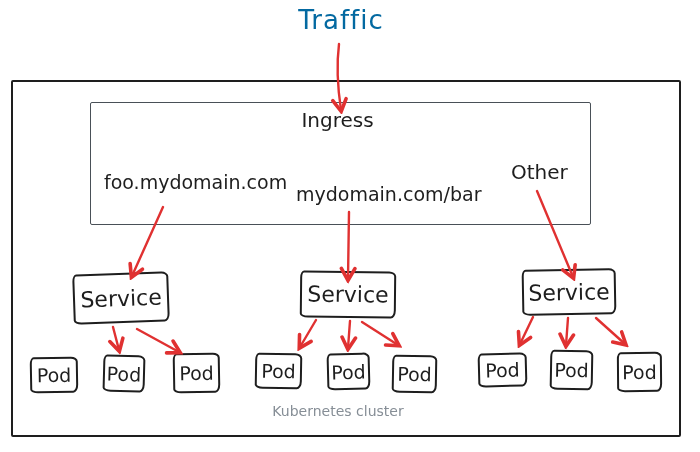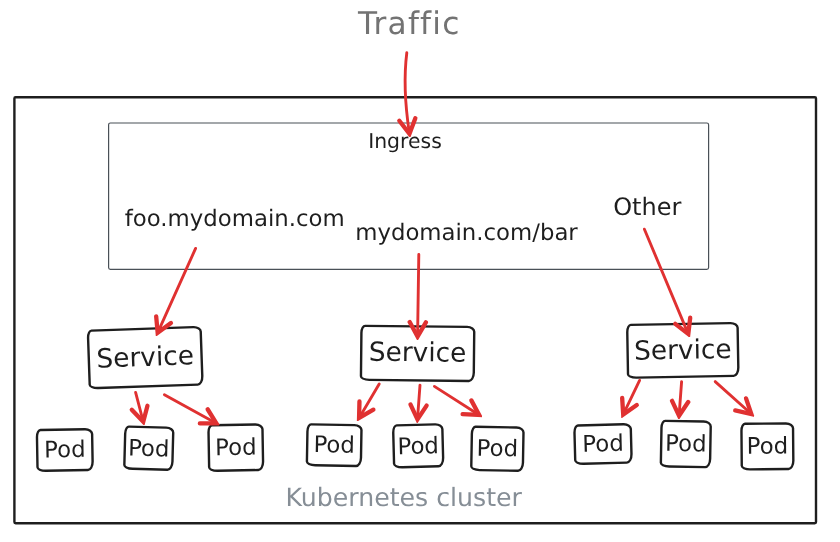--- a/index.html
+++ b/index.html
@@ -44,31 +44,31 @@
     border: 1.7px solid #495057;
     border-radius: 2px;
     background: transparent;
     display: block;
   }
 
   .traffic-label {
     left: 271px; top: 5px;
     width: 140px;
     text-align: center;
-    color: #737373;
+    color: #0369a1;
     font-size: 26px;
     font-weight: 500;
     letter-spacing: 1px;
   }
 
   .ingress-title {
     left: 90px; top: 108px;
     width: 495px;
     text-align: center;
-    font-size: 17px;
+    font-size: 20px;
     font-weight: 500;
   }
 
   .rule-label {
     font-size: 19px;
     font-weight: 500;
     white-space: nowrap;
   }
   .rule-foo   { left: 104px; top: 171px; }
   .rule-bar   { left: 296px; top: 183px; }
@@ -86,22 +86,23 @@
   .pod-4 { left: 255px; top: 353px; width: 47px; height: 36px; transform: rotate(1deg); }
   .pod-5 { left: 327px; top: 353px; width: 43px; height: 37px; transform: rotate(-1.5deg); }
   .pod-6 { left: 392px; top: 355px; width: 45px; height: 38px; transform: rotate(1deg); }
   .pod-7 { left: 478px; top: 353px; width: 49px; height: 34px; transform: rotate(-1.5deg); }
   .pod-8 { left: 550px; top: 350px; width: 43px; height: 40px; transform: rotate(1deg); }
   .pod-9 { left: 617px; top: 352px; width: 45px; height: 40px; transform: rotate(-0.5deg); }
 
   .cluster-label {
     left: 238px; top: 403px;
     width: 200px;
+    text-align: center;
     color: #868e96;
-    font-size: 21px;
+    font-size: 14px;
     font-weight: 500;
     white-space: nowrap;
   }
 
   svg.arrows {
     position: absolute;
     left: 0; top: 0;
     width: 700px; height: 452px;
     pointer-events: none;
   }

